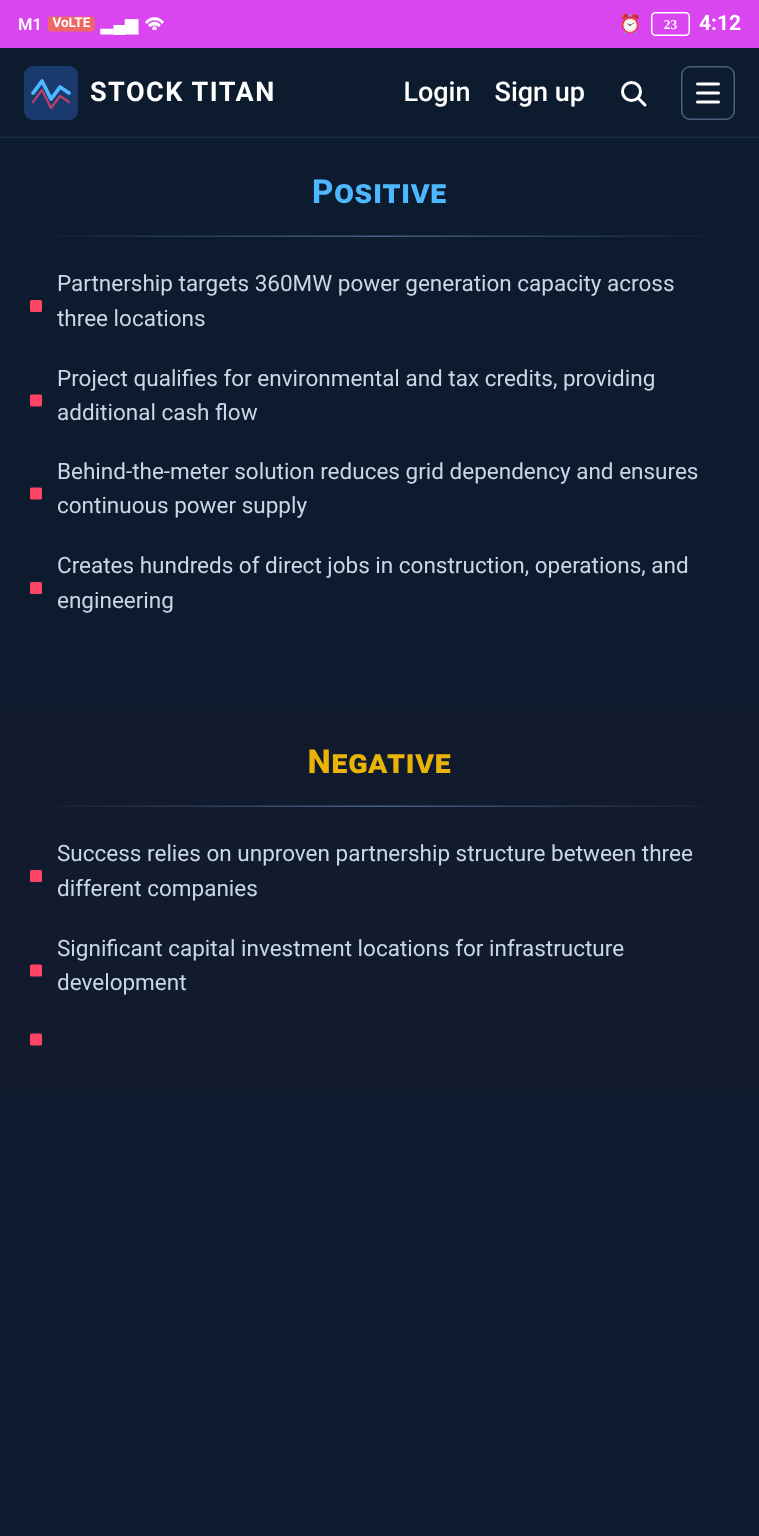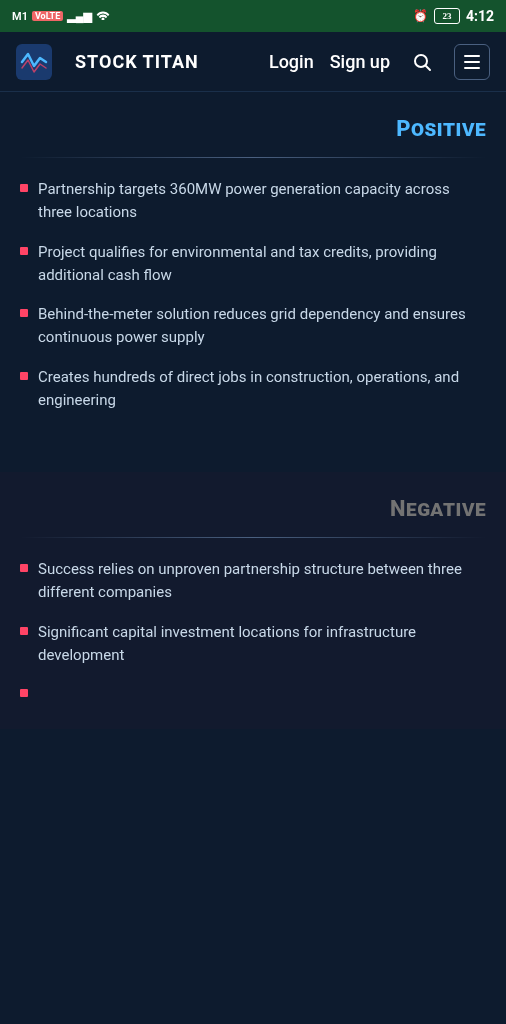--- a/index.html
+++ b/index.html
@@ -17,21 +17,21 @@
       color: #ffffff;
       overflow-x: hidden;
     }
 
     
     .status-bar {
       display: flex;
       justify-content: space-between;
       align-items: center;
       padding: 6px 12px;
-      background-color: #14532d;
+      background-color: #d946ef;
       height: 32px;
     }
 
     .status-left {
       display: flex;
       align-items: center;
       gap: 4px;
       font-size: 11px;
       color: #ffffff;
       font-weight: 600;
@@ -67,21 +67,20 @@
       width: 36px;
       height: 36px;
     }
 
     .logo-text {
       font-size: 18px;
       font-weight: 700;
       color: #ffffff;
       letter-spacing: 1px;
       text-transform: uppercase;
-      margin-left: 15px;
     }
 
     .nav-links {
       display: flex;
       align-items: center;
       gap: 16px;
     }
 
     .nav-link {
       color: #ffffff;
@@ -136,53 +135,53 @@
     .section-positive {
       background-color: #0d1b2e;
     }
 
     .section-negative {
       background-color: #121a2e;
       margin-top: 8px;
     }
 
     .section-title {
-      text-align: right;
+      text-align: center;
       font-size: 22px;
       font-weight: 800;
       margin-bottom: 16px;
       letter-spacing: 0.5px;
     }
 
     .section-title.positive {
       color: #4db8ff;
     }
 
     .section-title.negative {
-      color: #737373;
+      color: #eab308;
     }
 
     .section-divider {
       height: 1px;
       background: linear-gradient(to right, transparent, #4a6080, transparent);
       margin-bottom: 20px;
     }
 
     
     .bullet-list {
       list-style: none;
       padding: 0;
       display: flex;
       flex-direction: column;
       gap: 16px;
     }
 
     .bullet-item {
       display: flex;
-      align-items: flex-start;
+      align-items: center;
       gap: 10px;
       color: #c8d8e8;
       font-size: 15px;
       line-height: 1.55;
     }
 
     .bullet-marker {
       width: 8px;
       height: 8px;
       background-color: #ff4466;

